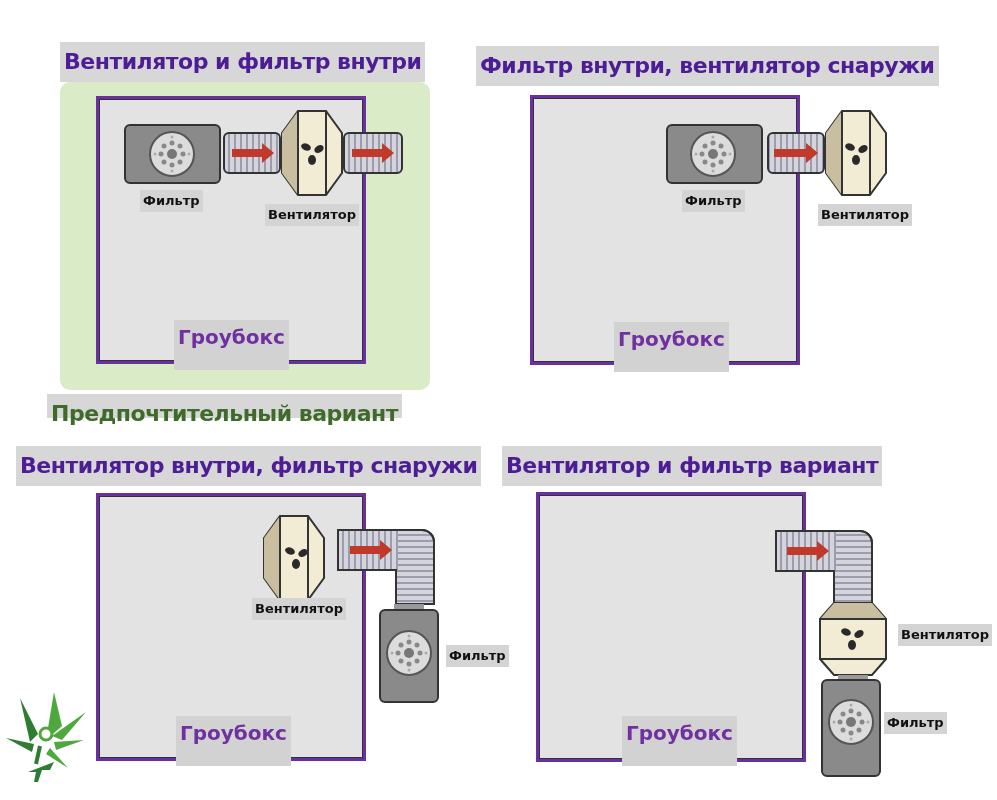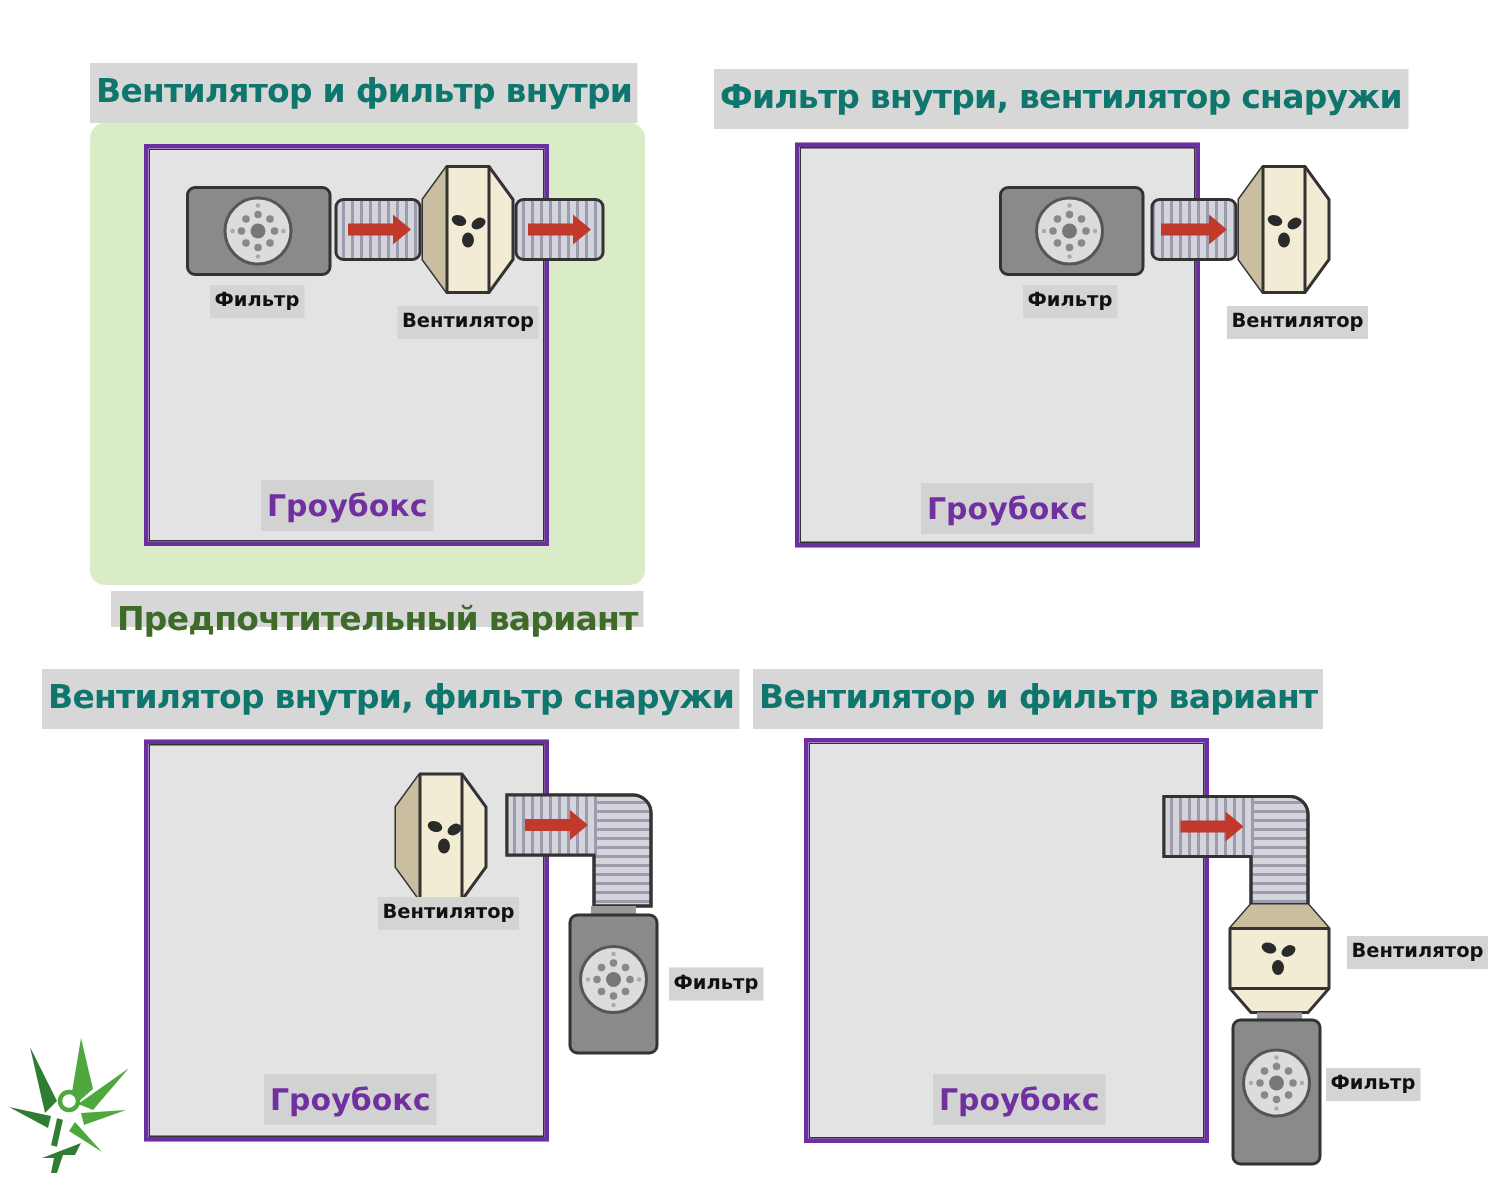--- a/index.html
+++ b/index.html
@@ -1,21 +1,21 @@
 <!DOCTYPE html>
 <html><head>
 <meta charset="utf-8">
 <style>
   html,body{margin:0;padding:0;background:#ffffff;}
   body{width:997px;height:800px;position:relative;overflow:hidden;font-family:"DejaVu Sans",sans-serif;}
-  .title{position:absolute;background:#d7d7d7;color:#0f766e;font-weight:bold;font-size:22px;line-height:40px;height:40px;white-space:nowrap;padding:0 4px;letter-spacing:-0.5px;}
+  .title{position:absolute;background:#d7d7d7;color:#4c1d95;font-weight:bold;font-size:22px;line-height:40px;height:40px;white-space:nowrap;padding:0 4px;letter-spacing:-0.5px;}
   .pref-bg{position:absolute;left:60px;top:82px;width:370px;height:308px;background:#d9ebc7;border-radius:10px;}
-  .pref-label{position:absolute;left:74px;top:394px;height:24px;line-height:40px;background:#d7d7d7;color:#3e6b2a;font-weight:bold;font-size:22px;padding:0 4px;white-space:nowrap;letter-spacing:-0.5px;}
+  .pref-label{position:absolute;left:47px;top:394px;height:24px;line-height:40px;background:#d7d7d7;color:#3e6b2a;font-weight:bold;font-size:22px;padding:0 4px;white-space:nowrap;letter-spacing:-0.5px;}
   .box{position:absolute;background:#e3e3e3;border:3px solid #6a2fa0;box-shadow:0 0 0 1px #333 inset;}
-  .gb{position:absolute;background:#d2d2d2;color:#7030a0;font-weight:bold;font-size:20px;height:34px;line-height:34px;padding:0 4px;}
+  .gb{position:absolute;background:#d2d2d2;color:#7030a0;font-weight:bold;font-size:20px;height:50px;line-height:34px;padding:0 4px;}
   .lbl{position:absolute;background:#d4d4d4;color:#111;font-weight:bold;font-size:13px;height:22px;line-height:22px;padding:0 3px;white-space:nowrap;}
   svg{position:absolute;overflow:visible;}
 </style>
 </head>
 <body>
 
 <svg width="0" height="0" style="position:absolute">
   <defs>
     <pattern id="stripes" width="6" height="10" patternUnits="userSpaceOnUse">
       <rect width="6" height="10" fill="#d4d4dc"></rect>
@@ -98,21 +98,21 @@
     <path d="M826 133 l16 -22 v84 l-16 -22z" fill="#c9bfa0"></path>
     <line x1="842" y1="111" x2="842" y2="195" stroke="#333" stroke-width="2"></line>
     <line x1="870" y1="111" x2="870" y2="195" stroke="#333" stroke-width="2"></line>
     <use href="#fan-blades" x="856" y="152"></use>
   </g>
 </svg>
 <div class="lbl" style="left:682px;top:190px;">Фильтр</div>
 <div class="lbl" style="left:818px;top:204px;">Вентилятор</div>
 <div class="gb" style="left:614px;top:322px;">Гроубокс</div>
 
-<div class="title" style="left:28px;top:446px;">Вентилятор внутри, фильтр снаружи</div>
+<div class="title" style="left:16px;top:446px;">Вентилятор внутри, фильтр снаружи</div>
 <div class="box" style="left:96px;top:493px;width:264px;height:262px;"></div>
 <svg style="left:0;top:0" width="997" height="800">
   <g>
     <path d="M264 538 l16 -22 h28 l16 22 v40 l-16 22 h-28 l-16 -22z" fill="#f3ecd4" stroke="#333" stroke-width="2"></path>
     <path d="M264 538 l16 -22 v84 l-16 -22z" fill="#c9bfa0"></path>
     <line x1="280" y1="516" x2="280" y2="600" stroke="#333" stroke-width="2"></line>
     <line x1="308" y1="516" x2="308" y2="600" stroke="#333" stroke-width="2"></line>
     <use href="#fan-blades" x="296" y="556"></use>
   </g>
   <g>

